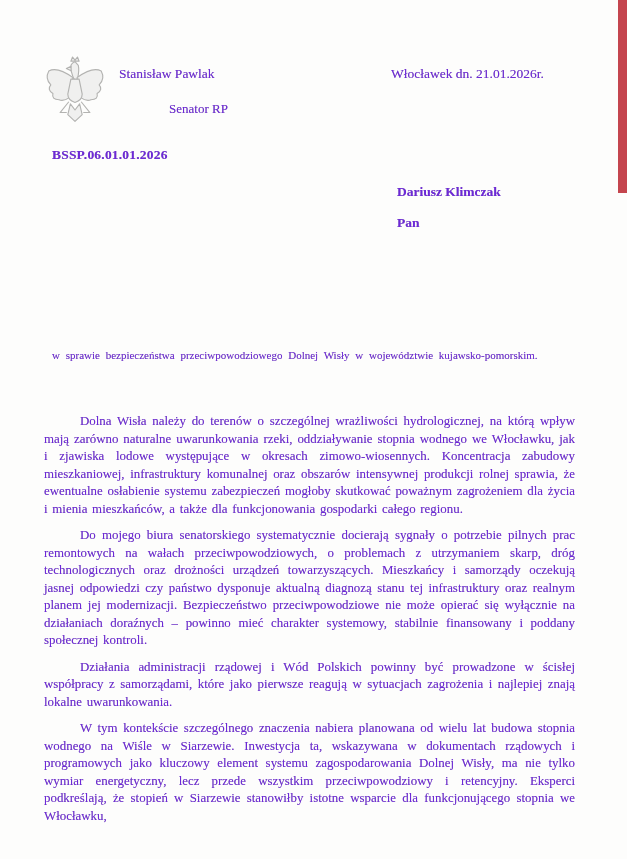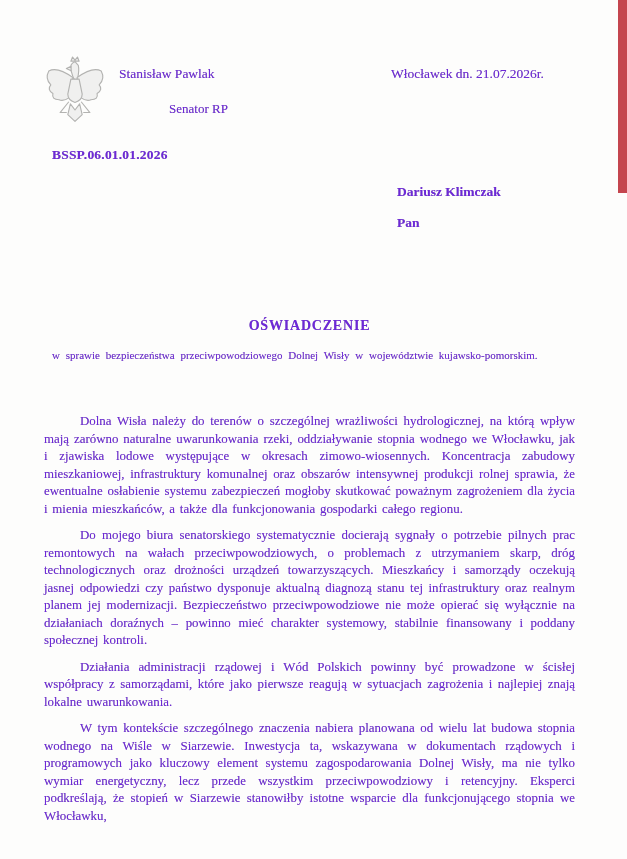--- a/index.html
+++ b/index.html
@@ -68,30 +68,29 @@
       <path d="M28 23.5 h8 l3 14.5 q0 6 -7 8.2 q-7 -2.2 -7 -8.2 z"></path>
       <path d="M27.5 47.5 l4.5 6 4.5 -6 2.5 10.5 -7 6.5 -7 -6.5 z"></path>
       <path d="M26 45.5 l-8.5 10.5 h6.5" fill="none"></path>
       <path d="M38 45.5 l8.5 10.5 h-6.5" fill="none"></path>
     </g>
   </svg>
 
   <div class="sender-name">Stanisław Pawlak</div>
   <div class="sender-role">Senator RP</div>
 
-  <div class="place-date">Włocławek dn. 21.07.2026r.</div>
+  <div class="place-date">Włocławek dn. 21.01.2026r.</div>
 
   <div class="ref-number">BSSP.06.01.01.2026</div>
 
   <div class="addressee">
     <div>Dariusz Klimczak</div>
     <div>Pan</div>
   </div>
 
-  <div class="doc-heading">OŚWIADCZENIE</div>
 
   <div class="doc-subject">w sprawie bezpieczeństwa przeciwpowodziowego Dolnej Wisły w województwie kujawsko-pomorskim.</div>
 
 
   <div class="body-text">
     <p>Dolna Wisła należy do terenów o szczególnej wrażliwości hydrologicznej, na którą wpływ mają zarówno naturalne uwarunkowania rzeki, oddziaływanie stopnia wodnego we Włocławku, jak i zjawiska lodowe występujące w okresach zimowo-wiosennych. Koncentracja zabudowy mieszkaniowej, infrastruktury komunalnej oraz obszarów intensywnej produkcji rolnej sprawia, że ewentualne osłabienie systemu zabezpieczeń mogłoby skutkować poważnym zagrożeniem dla życia i mienia mieszkańców, a także dla funkcjonowania gospodarki całego regionu.</p>
     <p>Do mojego biura senatorskiego systematycznie docierają sygnały o potrzebie pilnych prac remontowych na wałach przeciwpowodziowych, o problemach z utrzymaniem skarp, dróg technologicznych oraz drożności urządzeń towarzyszących. Mieszkańcy i samorządy oczekują jasnej odpowiedzi czy państwo dysponuje aktualną diagnozą stanu tej infrastruktury oraz realnym planem jej modernizacji. Bezpieczeństwo przeciwpowodziowe nie może opierać się wyłącznie na działaniach doraźnych – powinno mieć charakter systemowy, stabilnie finansowany i poddany społecznej kontroli.</p>
     <p>Działania administracji rządowej i Wód Polskich powinny być prowadzone w ścisłej współpracy z samorządami, które jako pierwsze reagują w sytuacjach zagrożenia i najlepiej znają lokalne uwarunkowania.</p>
     <p>W tym kontekście szczególnego znaczenia nabiera planowana od wielu lat budowa stopnia wodnego na Wiśle w Siarzewie. Inwestycja ta, wskazywana w dokumentach rządowych i programowych jako kluczowy element systemu zagospodarowania Dolnej Wisły, ma nie tylko wymiar energetyczny, lecz przede wszystkim przeciwpowodziowy i retencyjny. Eksperci podkreślają, że stopień w Siarzewie stanowiłby istotne wsparcie dla funkcjonującego stopnia we Włocławku,</p>
   </div>

